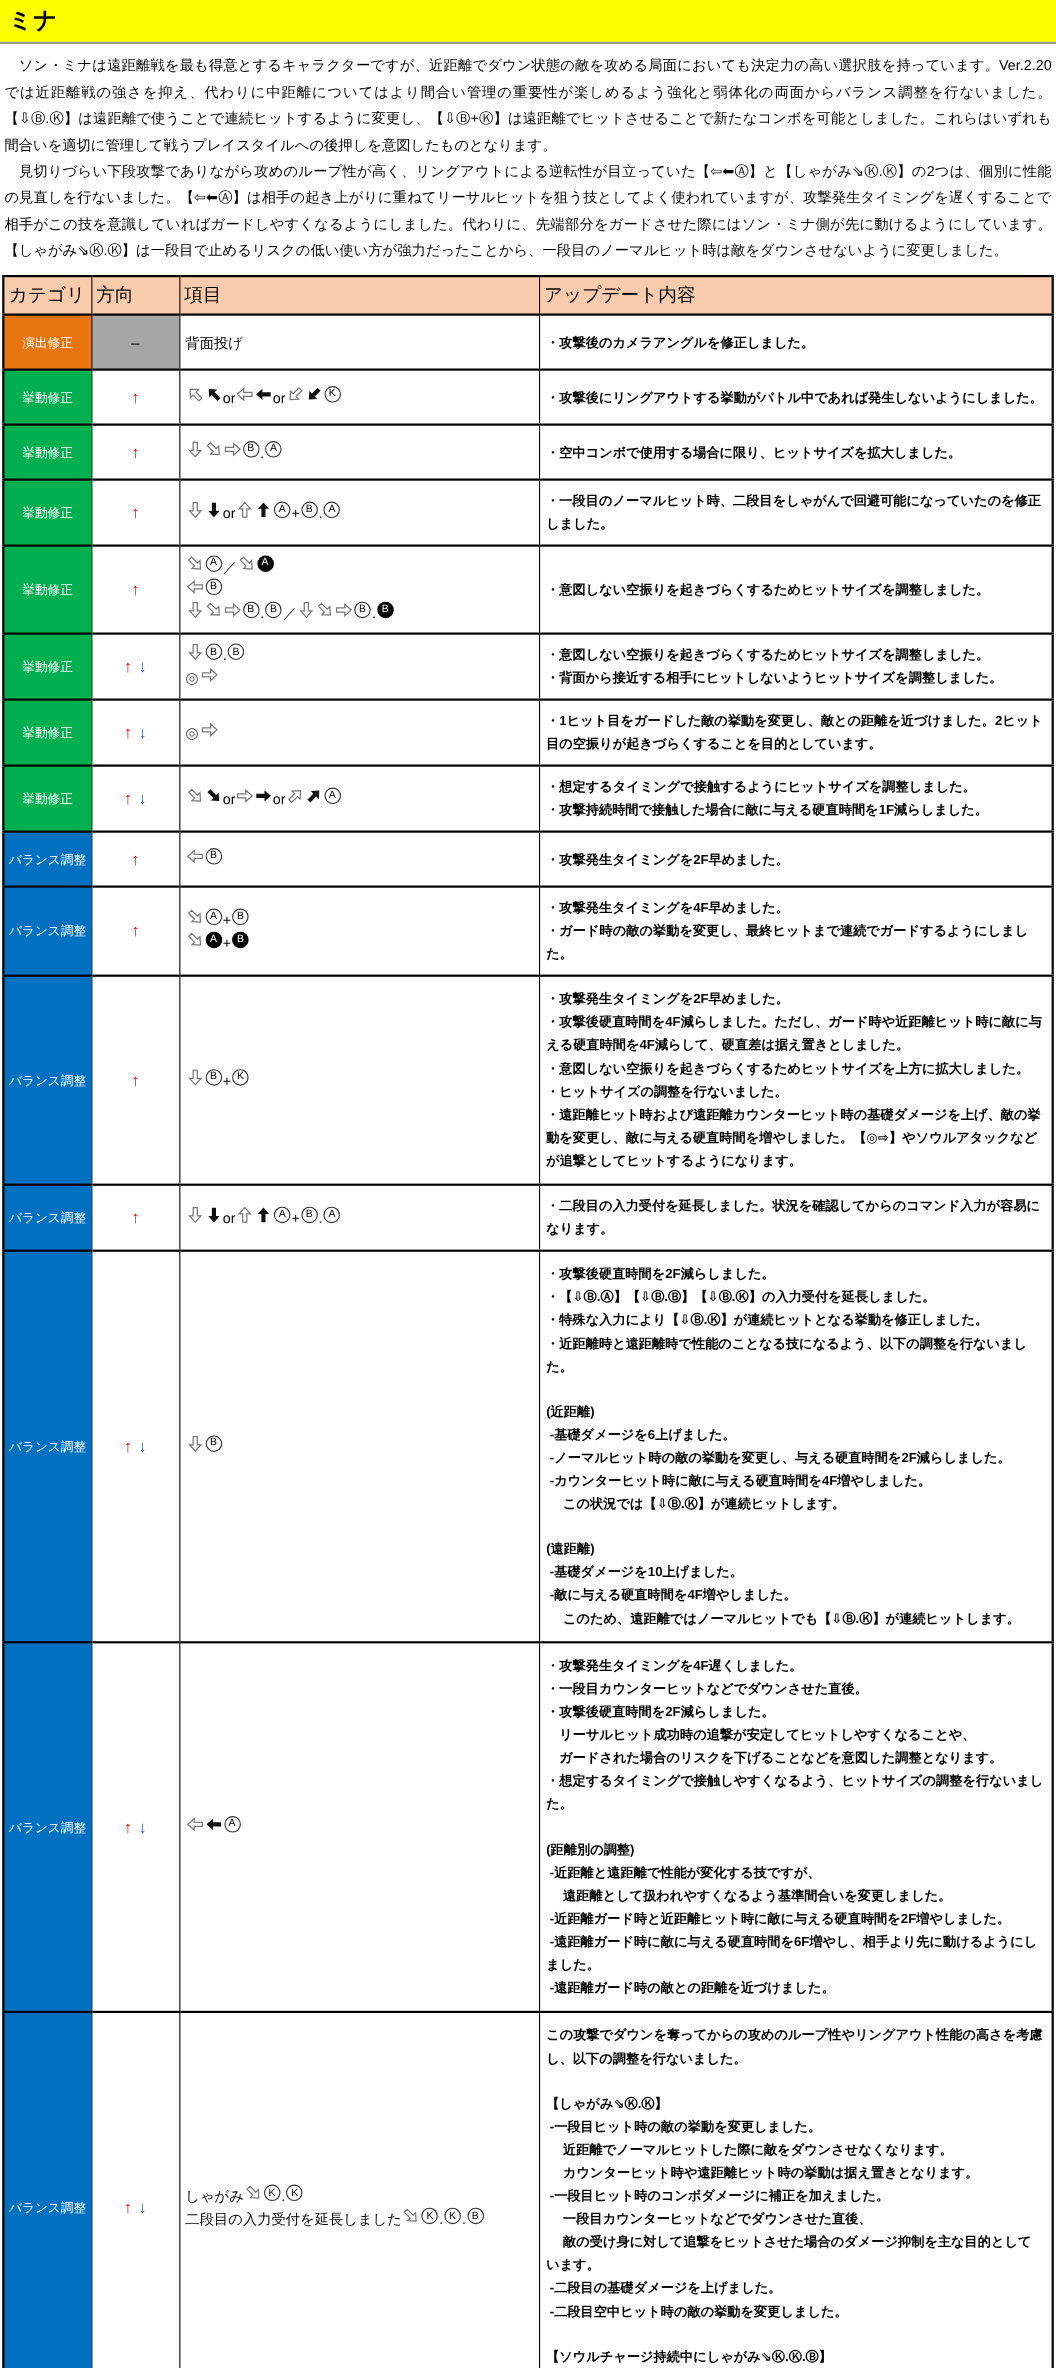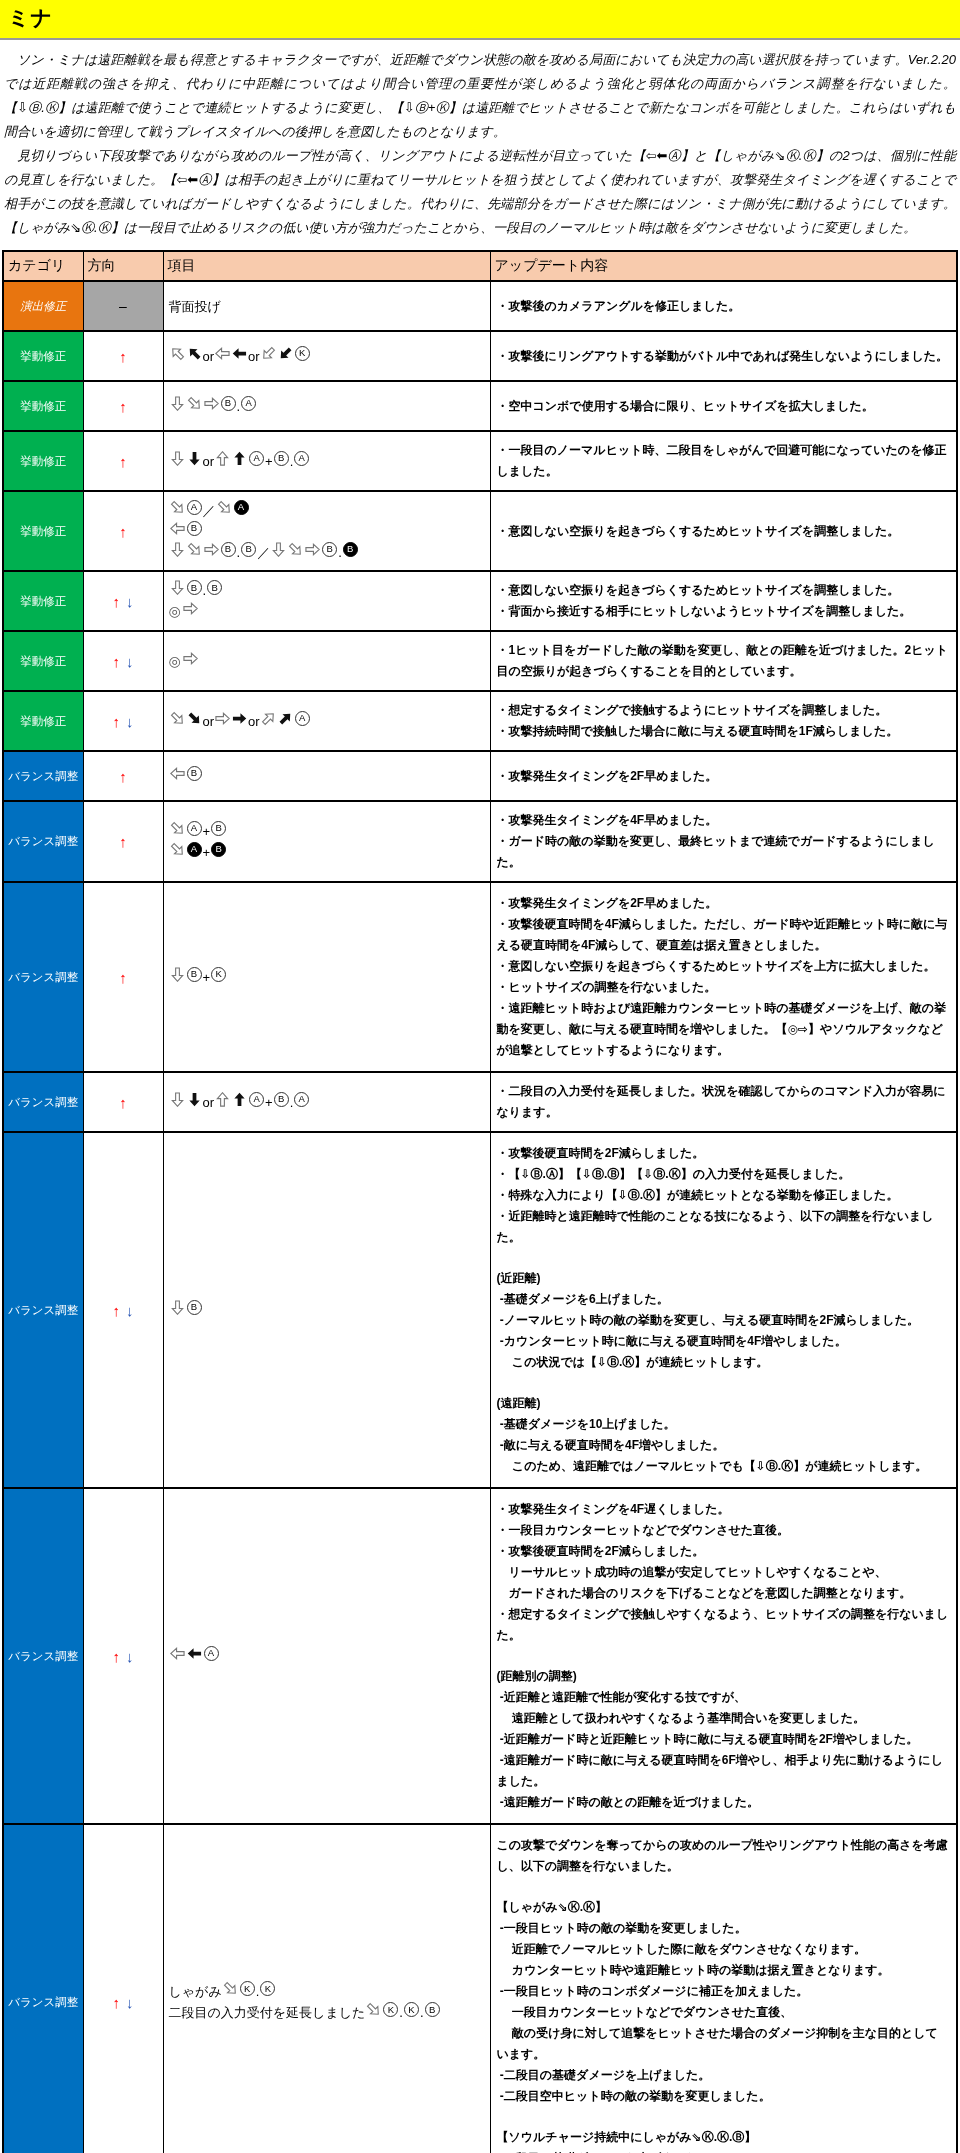--- a/index.html
+++ b/index.html
@@ -14,41 +14,41 @@
   .title-bar{
     background:var(--c-title);
     padding:4px 8px 6px 8px;
     border-bottom:2px solid #999;
   }
   .title-bar h1{
     font-size:21px; font-weight:bold; letter-spacing:1px;
   }
   .intro{padding:8px 4px 6px 4px;}
   .intro p{
-    font-size:13px; line-height:24px; text-align:justify;font-style:italic;
+    font-size:13px; line-height:24px; text-align:justify;
   }
   table.patch{
     width:956px; margin:4px 2px 0 2px;
     border-collapse:collapse; table-layout:fixed;
     border:2px solid #000;
   }
   col.c-cat{width:80px;} col.c-dir{width:80px;} col.c-item{width:327px;} col.c-det{width:auto;}
   table.patch th, table.patch td{
     border-left:1px solid #000; border-right:1px solid #000;
     border-top:2px solid #000; border-bottom:2px solid #000;
     vertical-align:middle;
   }
   th{
-    background:var(--c-header); font-size:14px; font-weight:normal;
+    background:var(--c-header); font-size:17px; font-weight:normal;
     text-align:left; padding:5px 4px; height:26px;
   }
   td.cat{
     color:#fff; font-size:11.5px; text-align:center; padding:4px 1px;
   }
-  td.cat.orange{background:var(--c-orange);font-style:italic;}
+  td.cat.orange{background:var(--c-orange);}
   td.cat.green{background:var(--c-green);}
   td.cat.blue{background:var(--c-blue);}
   td.dir{
     text-align:center; font-size:15px; padding:4px 2px; background:#fff;
   }
   td.dir.gray{background:var(--c-graycell); font-size:14px;}
   td.dir .up{color:var(--c-up); margin:0 3px;}
   td.dir .down{color:var(--c-down); margin:0 3px;}
   td.item{padding:6px 4px 6px 5px; font-size:13px;}
   .item-line{display:flex; flex-wrap:wrap; min-height:21px; line-height:21px;}

